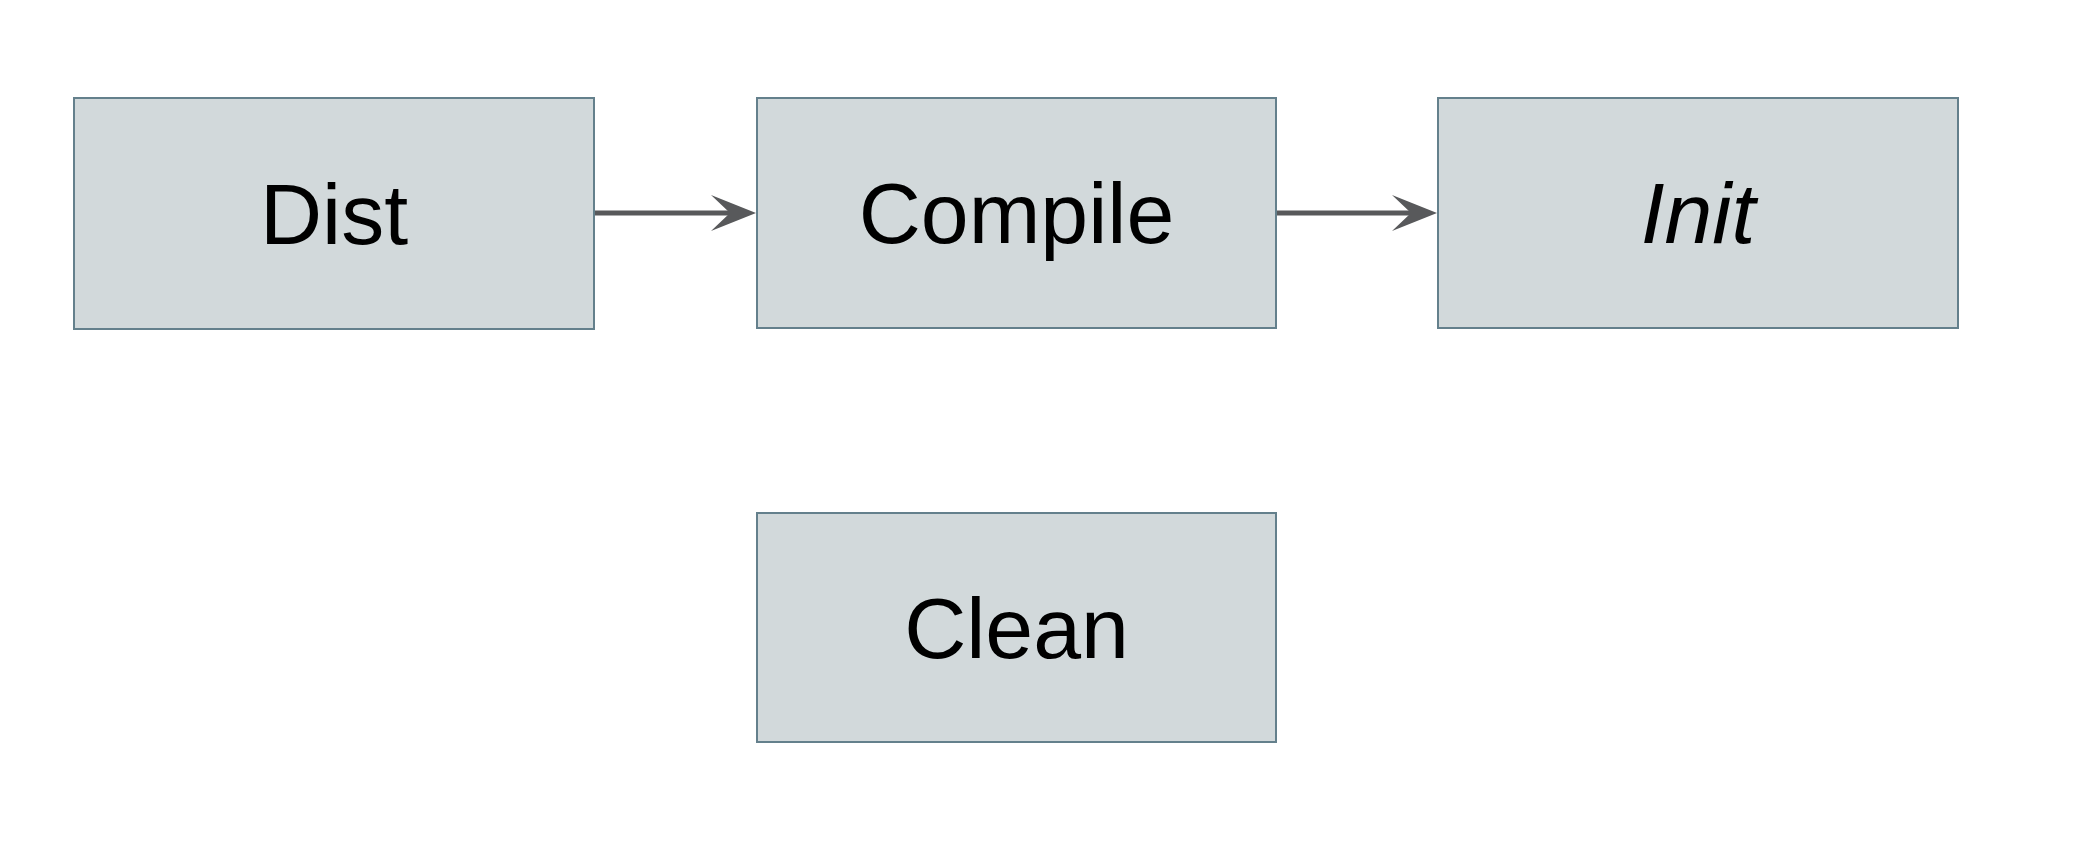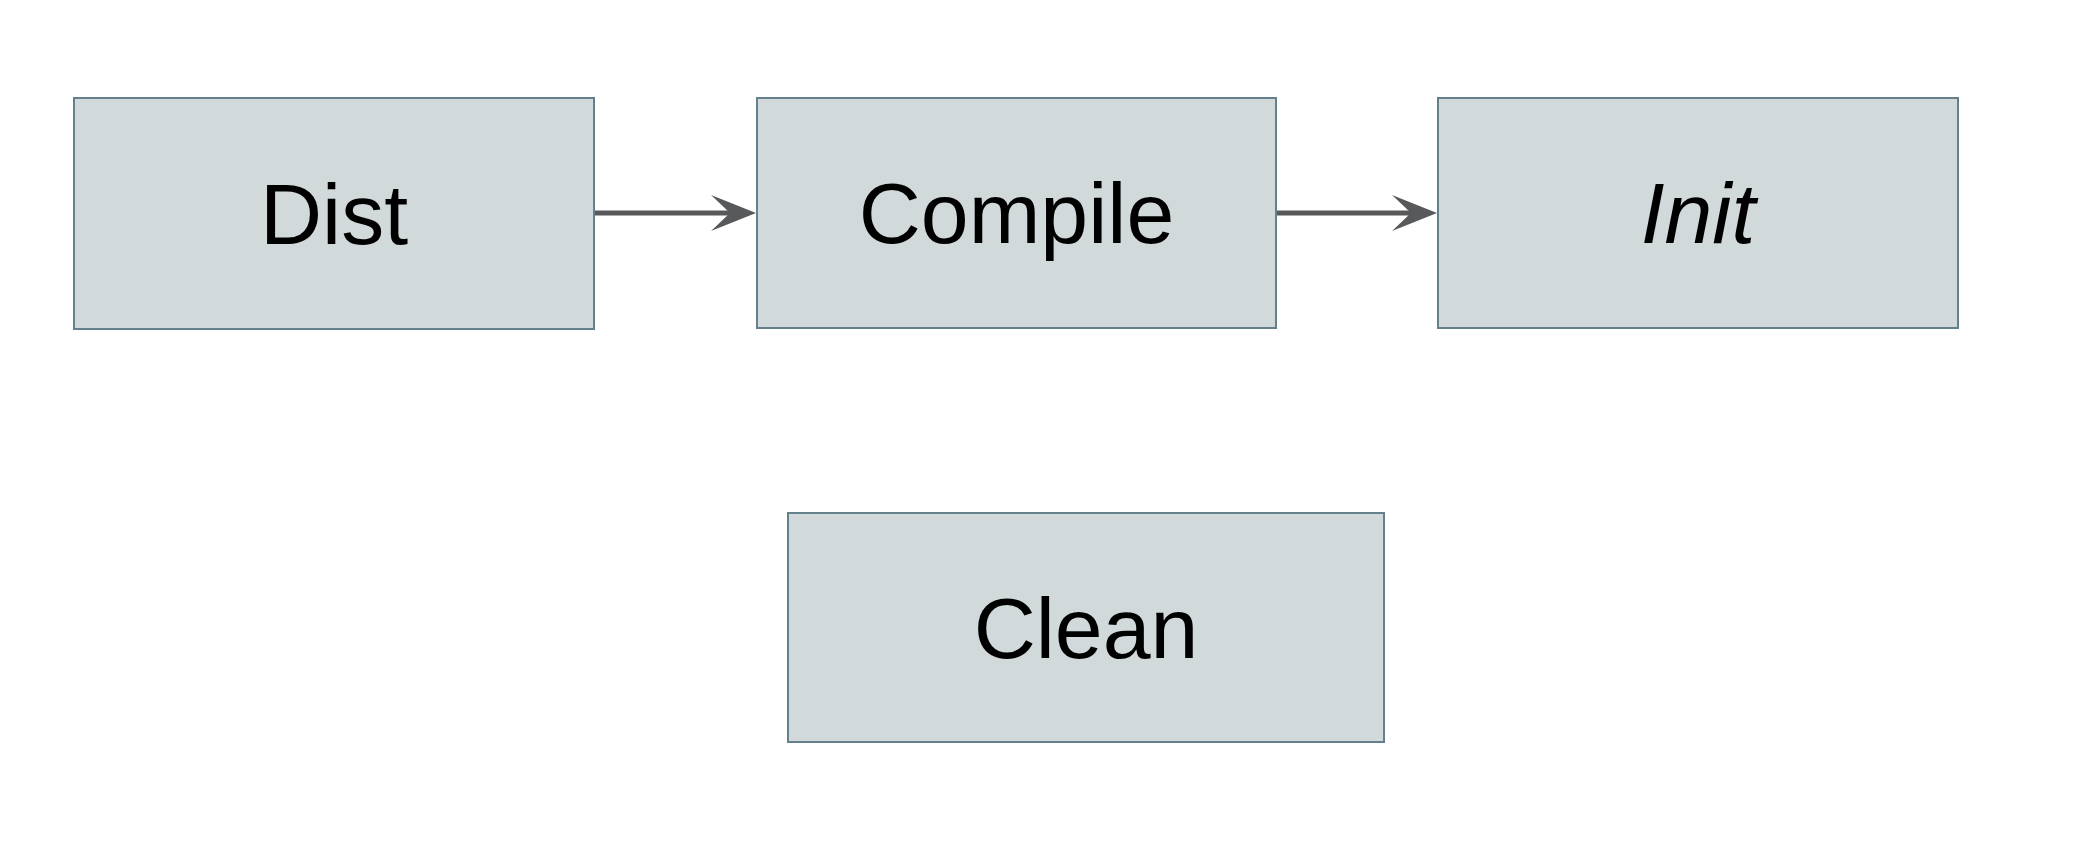--- a/index.html
+++ b/index.html
@@ -28,21 +28,21 @@
     font-size: 86px;
     font-weight: 400;
     color: #000000;
     letter-spacing: 0px;
     line-height: 1;
     user-select: none;
   }
   #node-dist    { left: 73px;   top: 97px;  width: 522px; height: 233px; }
   #node-compile { left: 756px;  top: 97px;  width: 521px; height: 232px; }
   #node-init    { left: 1437px; top: 97px;  width: 522px; height: 232px; font-style: italic; }
-  #node-clean   { left: 756px;  top: 512px; width: 598px; height: 231px; margin-left: 31px; }
+  #node-clean   { left: 756px;  top: 512px; width: 521px; height: 231px; }
   .edge {
     position: absolute;
     overflow: visible;
   }
   #edge-dist-compile  { left: 594px;  top: 193px; }
   #edge-compile-init  { left: 1275px; top: 193px; }
 </style>
 </head>
 <body>
 

